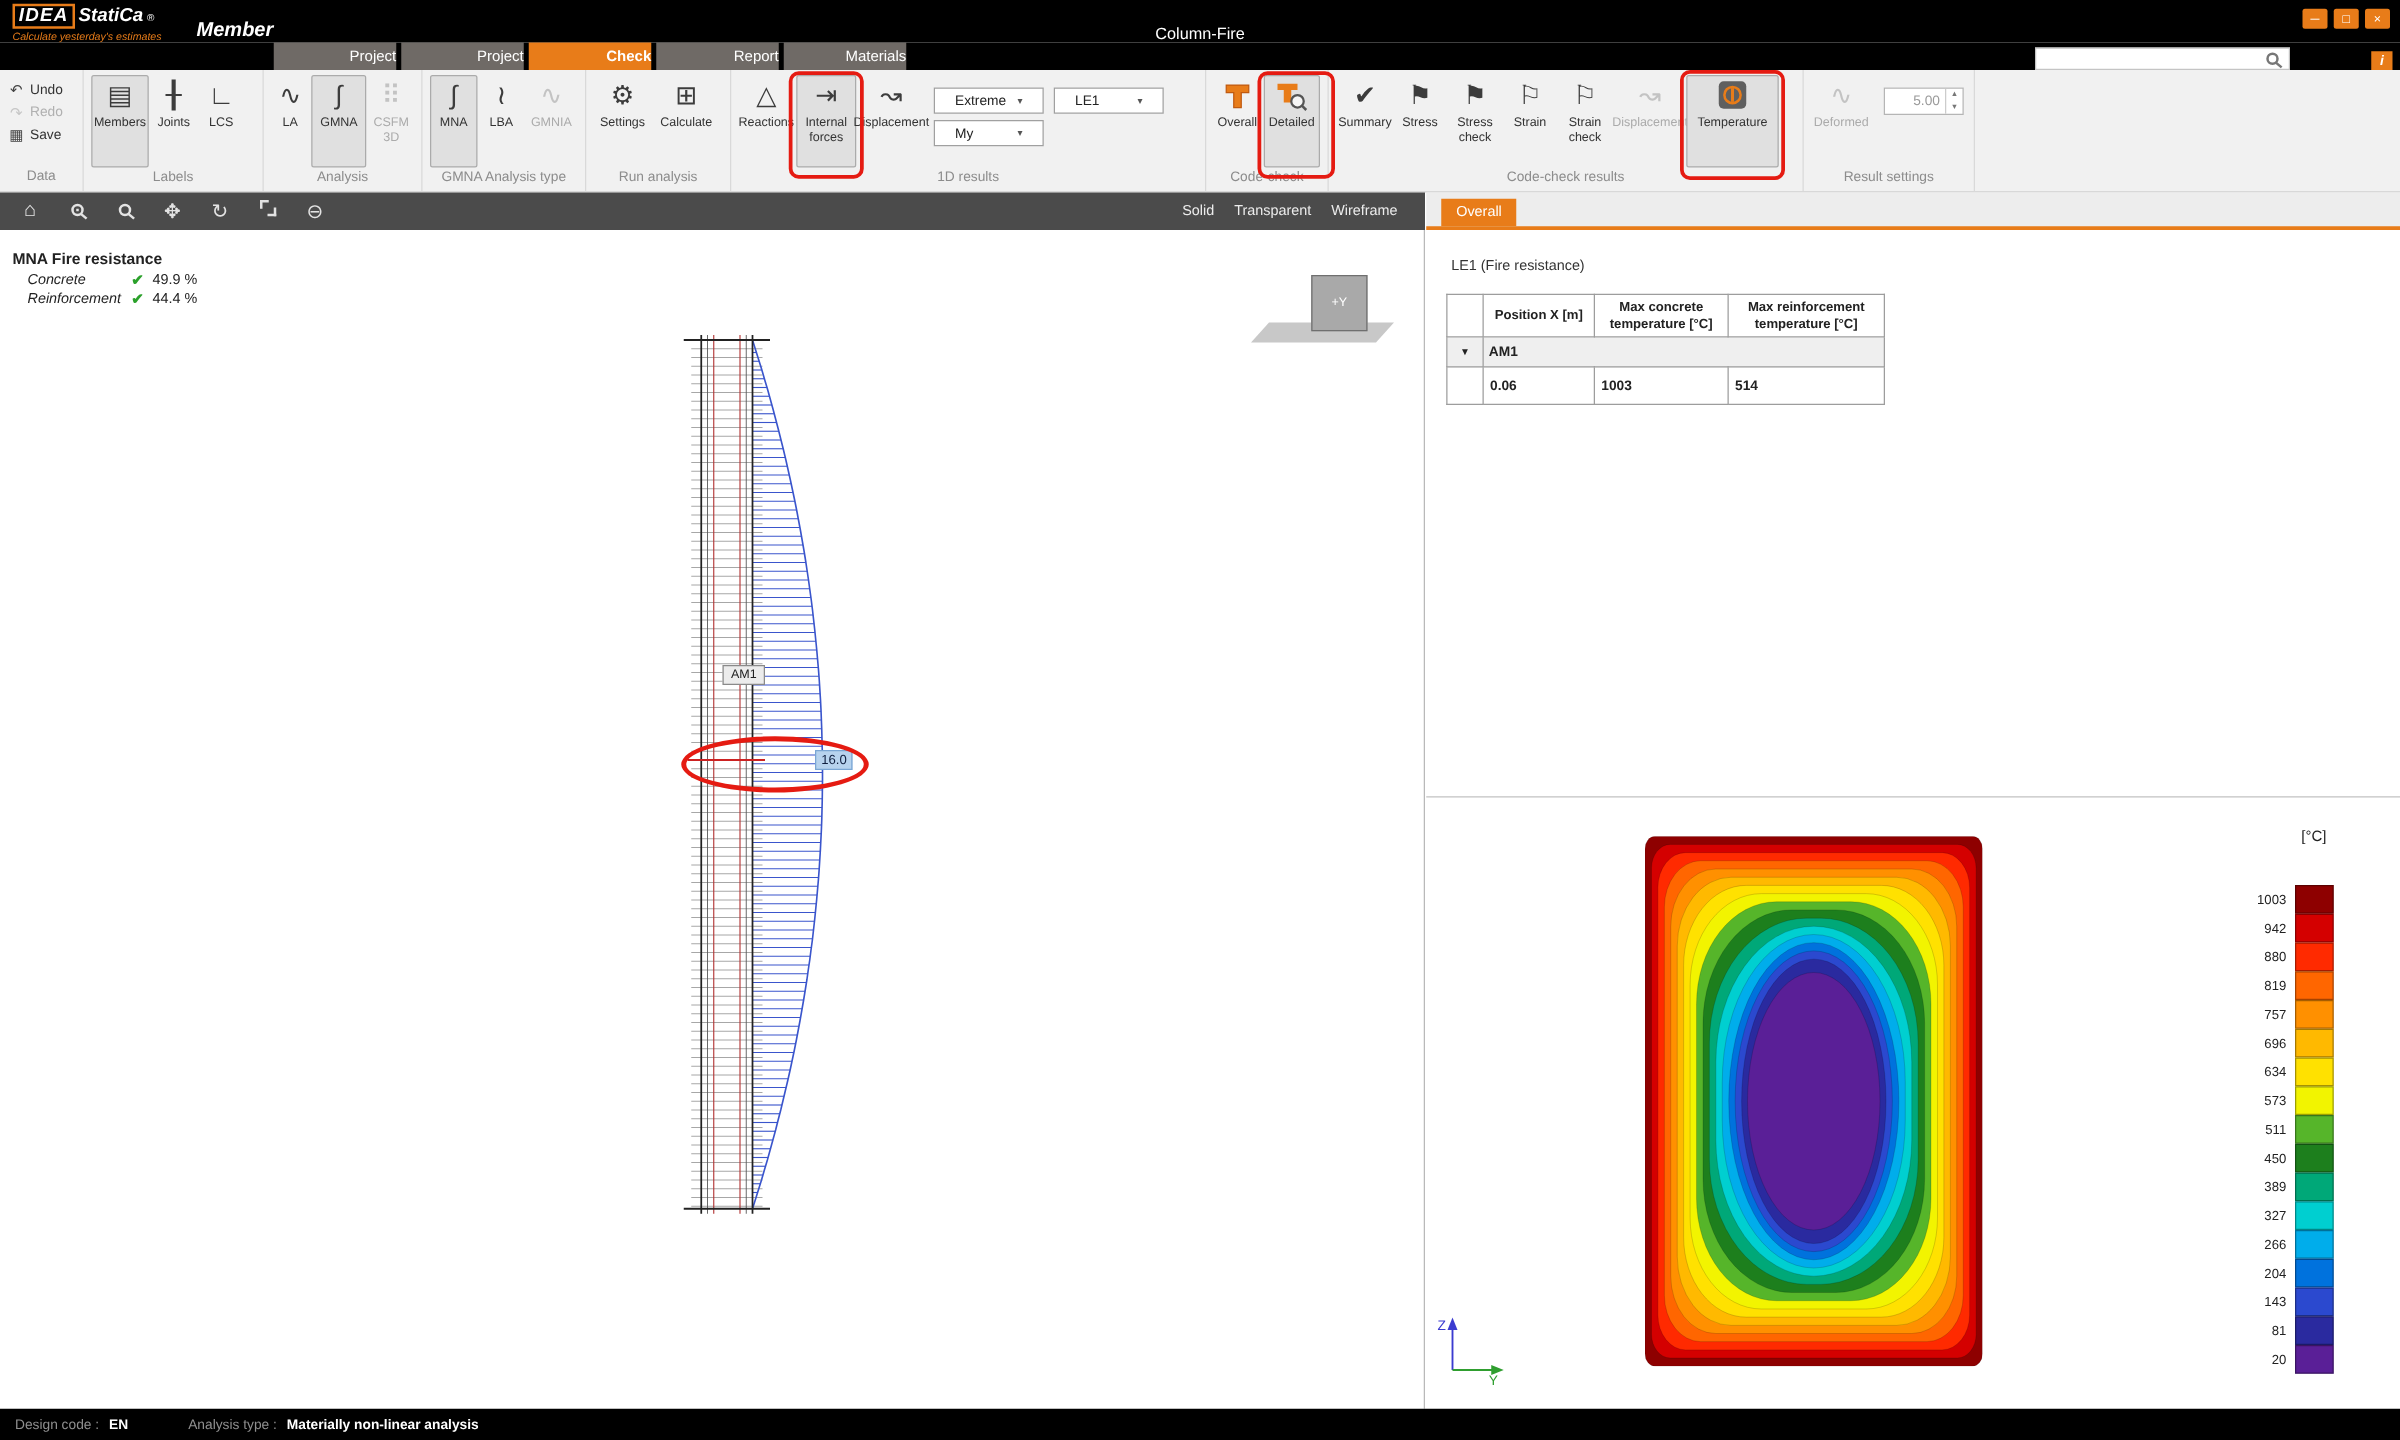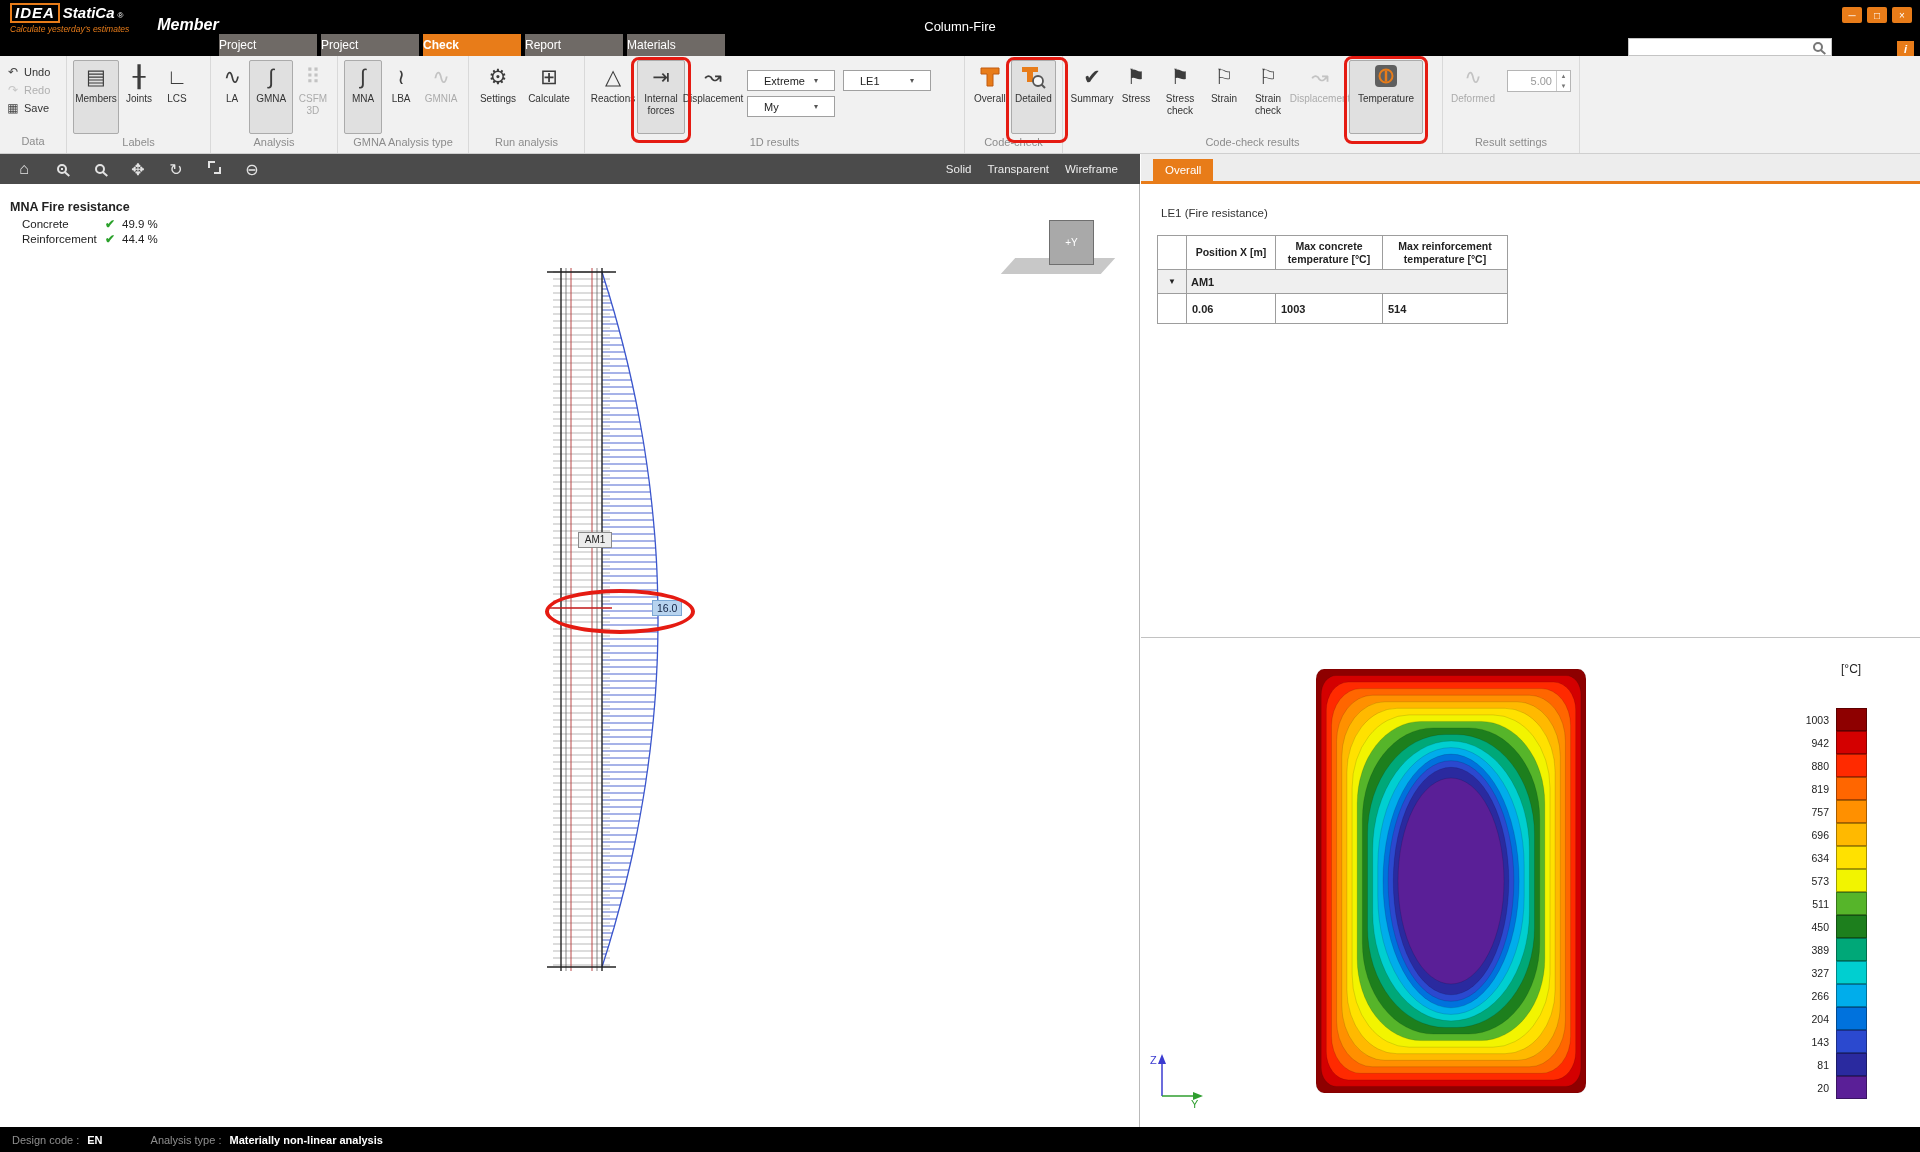--- a/index.html
+++ b/index.html
@@ -14,21 +14,21 @@
   .logo-statica {font-style:italic; font-weight:bold; font-size:15px;}
   .logo-reg {font-size:8px;}
   .tagline {font-style:italic; font-size:8.5px; color:#e87c19; margin-top:1px;}
   .module-name {font-style:italic; font-weight:bold; font-size:16px; margin-left:28px;}
   .doc-title {position:absolute; left:50%; transform:translateX(-50%); font-size:13px;}
   .win-controls {position:absolute; right:8px; top:7px; display:flex; gap:5px;}
   .win-btn {width:20px; height:16px; background:#e87c19; color:#fff; font-size:10px; display:flex; align-items:center; justify-content:center; border-radius:2px;}
 
   
   #tabrow {position:absolute; left:0; top:34px; width:100%; height:22px; background:#000; display:flex; padding-left:219px; gap:4px;}
-  .tab {width:98px; height:22px; text-align:left; line-height:22px; font-size:12px; color:#fff; background:#6f6a66;}
+  .tab {width:98px; height:22px; text-align:right; line-height:22px; font-size:12px; color:#fff; background:#6f6a66;}
   .tab.active {background:#e87c19; font-weight:bold;}
   .searchbox {position:absolute; right:88px; top:4px; width:204px; height:18px; background:#fff; border:1px solid #c4c4c4; display:flex; align-items:center; justify-content:flex-end; padding-right:8px;}
   .mag {position:relative; width:10px; height:10px; border:2px solid #e3e3e3; border-radius:50%; display:inline-block;}
   .mag::after {content:""; position:absolute; width:6px; height:2px; background:#e3e3e3; right:-5px; bottom:-3px; transform:rotate(40deg);}
   .mag.dark {border-color:#777;} .mag.dark::after {background:#777;}
   .mag.with-rect::before {content:""; position:absolute; inset:2px; border:1px solid #e3e3e3;}
   .info-btn {position:absolute; right:6px; top:7px; width:17px; height:17px; background:#e87c19; color:#fff; font-weight:bold; font-style:italic; font-size:11px; text-align:center; line-height:17px;}
 
   
   #ribbon {position:absolute; left:0; top:56px; width:100%; height:98px; background:#f1f1f1; border-bottom:1px solid #cfcfcf; display:flex;}
@@ -60,21 +60,21 @@
   .fit::after {content:""; position:absolute; right:0; bottom:0; width:5px; height:5px; border-right:2px solid #e3e3e3; border-bottom:2px solid #e3e3e3;}
   .vp-spacer {flex:1;}
   .vp-modes {display:flex; gap:16px; margin-right:8px; font-size:11.5px; color:#ececec;}
 
   
   #viewport {position:absolute; left:0; top:184px; width:1140px; height:943px; background:#fff; border-right:1px solid #b9b9b9; overflow:hidden;}
   #member-svg {position:absolute; left:0; top:0;}
   .result-block {position:absolute; left:10px; top:16px; font-size:11.5px; color:#222;}
   .result-title {font-weight:bold; font-size:12.5px; margin-bottom:3px;}
   .result-row {display:flex; align-items:center; margin-top:1px;}
-  .result-name {width:88px; padding-left:12px;}
+  .result-name {width:88px; padding-left:12px;font-style:italic;}
   .result-check {color:#2ba12b; font-size:12px; font-weight:bold; width:24px; text-align:center;}
   .member-label {position:absolute; left:578px; top:348px; width:34px; height:16px; background:#ececec; border:1px solid #8a8a8a; font-size:10px; text-align:center; line-height:14px; color:#222;}
   .section-value {position:absolute; left:652px; top:416px; padding:1px 4px; background:#b7d3ee; border:1px solid #7aa6d4; font-size:10.5px; color:#102040;}
   .cube-shadow {position:absolute; left:1008px; top:74px; width:100px; height:16px; background:#c8c8c8; transform:skewX(-42deg);}
   .cube {position:absolute; left:1049px; top:36px; width:45px; height:45px; background:#a9a9a9; border:1px solid #6f6f6f; color:#fff; font-size:10px; display:flex; align-items:center; justify-content:center;}
 
   
   #right-header {position:absolute; left:1141px; top:154px; width:779px; height:30px; background:#ededed; border-bottom:3px solid #e87c19;}
   .overall-tab {position:absolute; left:12px; bottom:0; background:#e87c19; color:#fff; font-size:11.5px; padding:5px 12px;}
   #right-top {position:absolute; left:1141px; top:187px; width:779px; height:450px; background:#fff;}

